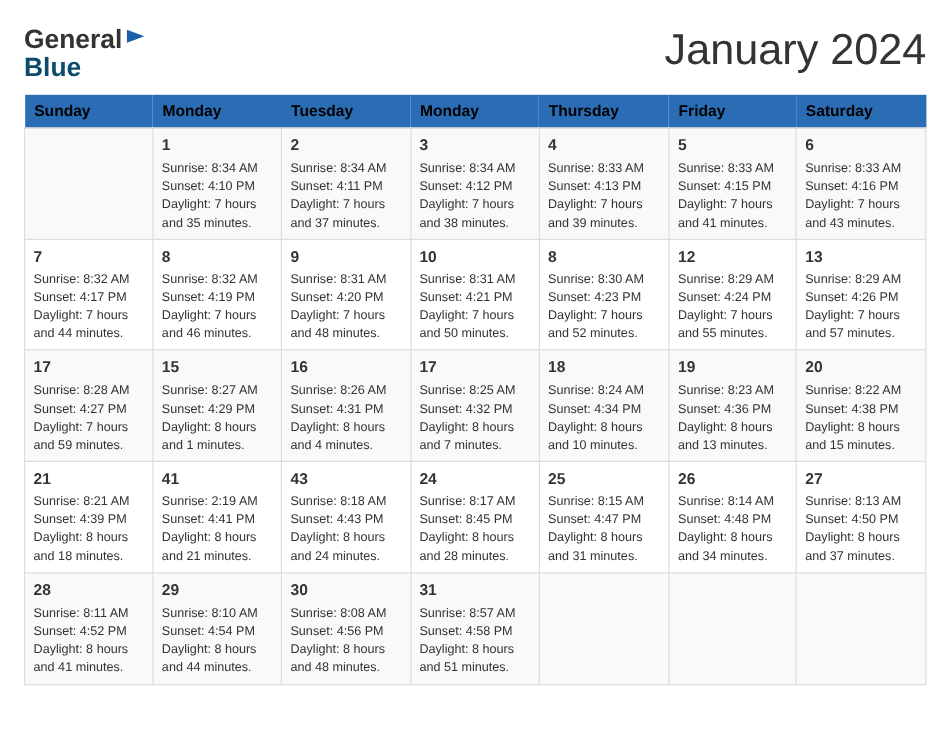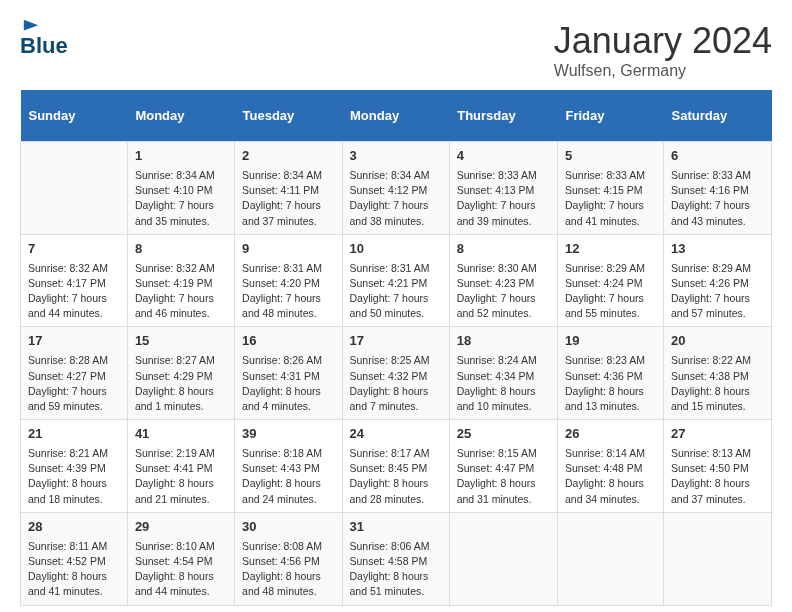--- a/index.html
+++ b/index.html
@@ -22,41 +22,41 @@
     }
     .logo-general { color: #333; }
     .logo-blue { color: #1a5fa8; }
     .logo-icon {
       width: 18px;
       height: 18px;
       margin-left: 2px;
       margin-top: -2px;
     }
     .title-block {
-      text-align: left;
+      text-align: right;
     }
     .month-title {
       font-size: 36px;
       color: #333;
       font-weight: normal;
     }
     .location-title {
       font-size: 16px;
       color: #555;
     }
     table {
       width: 100%;
       border-collapse: collapse;
       font-size: 11px;
     }
     thead tr th {
       background-color: #2a6db5;
-      color: #ffffff;
+      color: #000000;
       text-align: left;
-      padding: 18px 8px;
+      padding: 6px 8px;
       font-size: 13px;
       font-weight: bold;
     }
     tbody tr td {
       border: 1px solid #ddd;
       vertical-align: top;
       padding: 5px 7px;
       width: 113px;
       min-height: 80px;
       color: #333;
@@ -79,32 +79,32 @@
       color: #333;
     }
   </style>
 </head>
 <body>
 
 <div class="header">
   <div class="logo">
     <div>
       <div style="display:flex;align-items:center;">
+        <span class="logo-general" style="font-size:22px;font-weight:bold;color:#333;">General</span>
         <svg class="logo-icon" viewBox="0 0 20 20" xmlns="http://www.w3.org/2000/svg">
           <polygon points="2,2 18,8 2,14" fill="#1a5fa8"></polygon>
         </svg>
       </div>
       <div style="display:flex;align-items:center;margin-top:-3px;">
         <span class="logo-blue" style="font-size:22px;font-weight:bold;color:#0c4a6e;">Blue</span>
       </div>
     </div>
   </div>
   <div class="title-block">
     <div class="month-title">January 2024</div>
-    <div class="location-title">Wulfsen, Germany</div>
   </div>
 </div>
 
 <table>
   <thead>
     <tr>
     <th>Sunday</th>
         <th>Monday</th>
         <th>Tuesday</th>
         <th>Monday</th>
@@ -270,21 +270,21 @@
           <div class="day-info">and 18 minutes.</div>
         </td>
         <td>
           <span class="day-number">41</span>
           <div class="day-info">Sunrise: 2:19 AM</div>
           <div class="day-info">Sunset: 4:41 PM</div>
           <div class="day-info">Daylight: 8 hours</div>
           <div class="day-info">and 21 minutes.</div>
         </td>
         <td>
-          <span class="day-number">39</span>
+          <span class="day-number">43</span>
           <div class="day-info">Sunrise: 8:18 AM</div>
           <div class="day-info">Sunset: 4:43 PM</div>
           <div class="day-info">Daylight: 8 hours</div>
           <div class="day-info">and 24 minutes.</div>
         </td>
         <td>
           <span class="day-number">24</span>
           <div class="day-info">Sunrise: 8:17 AM</div>
           <div class="day-info">Sunset: 8:45 PM</div>
           <div class="day-info">Daylight: 8 hours</div>
@@ -329,21 +329,21 @@
         </td>
         <td>
           <span class="day-number">30</span>
           <div class="day-info">Sunrise: 8:08 AM</div>
           <div class="day-info">Sunset: 4:56 PM</div>
           <div class="day-info">Daylight: 8 hours</div>
           <div class="day-info">and 48 minutes.</div>
         </td>
         <td>
           <span class="day-number">31</span>
-          <div class="day-info">Sunrise: 8:06 AM</div>
+          <div class="day-info">Sunrise: 8:57 AM</div>
           <div class="day-info">Sunset: 4:58 PM</div>
           <div class="day-info">Daylight: 8 hours</div>
           <div class="day-info">and 51 minutes.</div>
         </td>
         <td></td>
         <td></td>
         <td></td>
       </tr>
     </tbody>
 </table>

